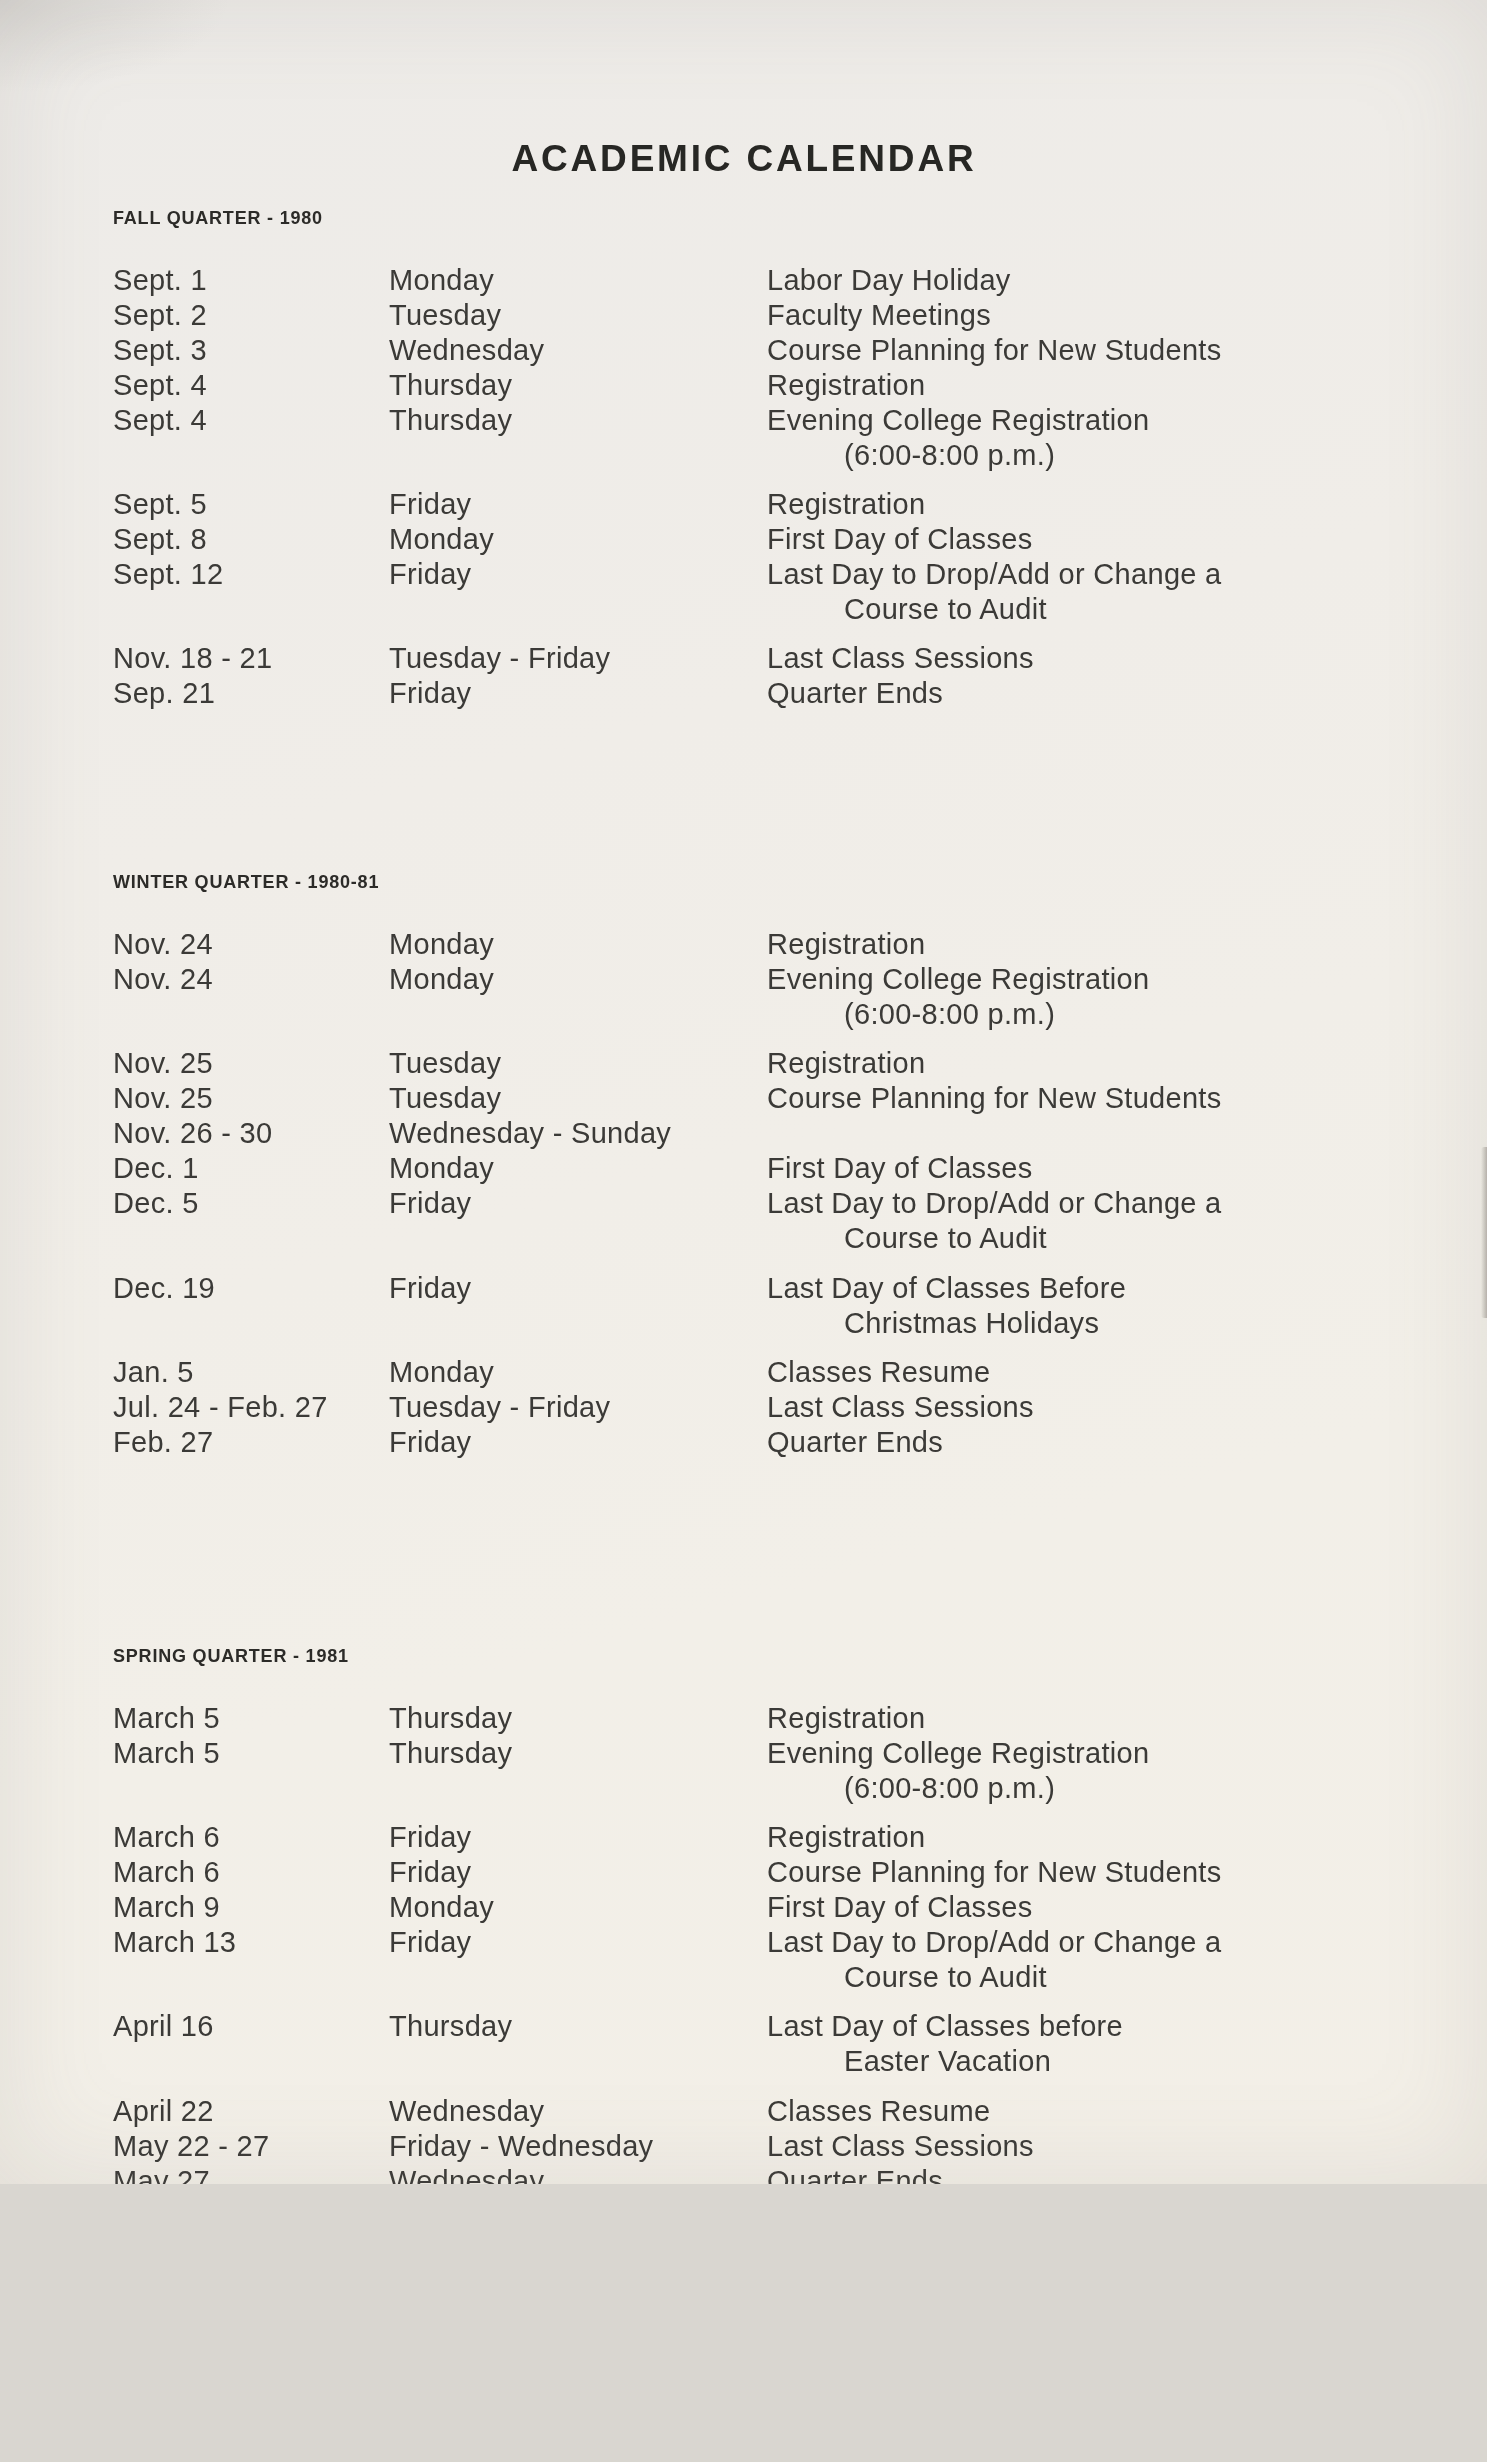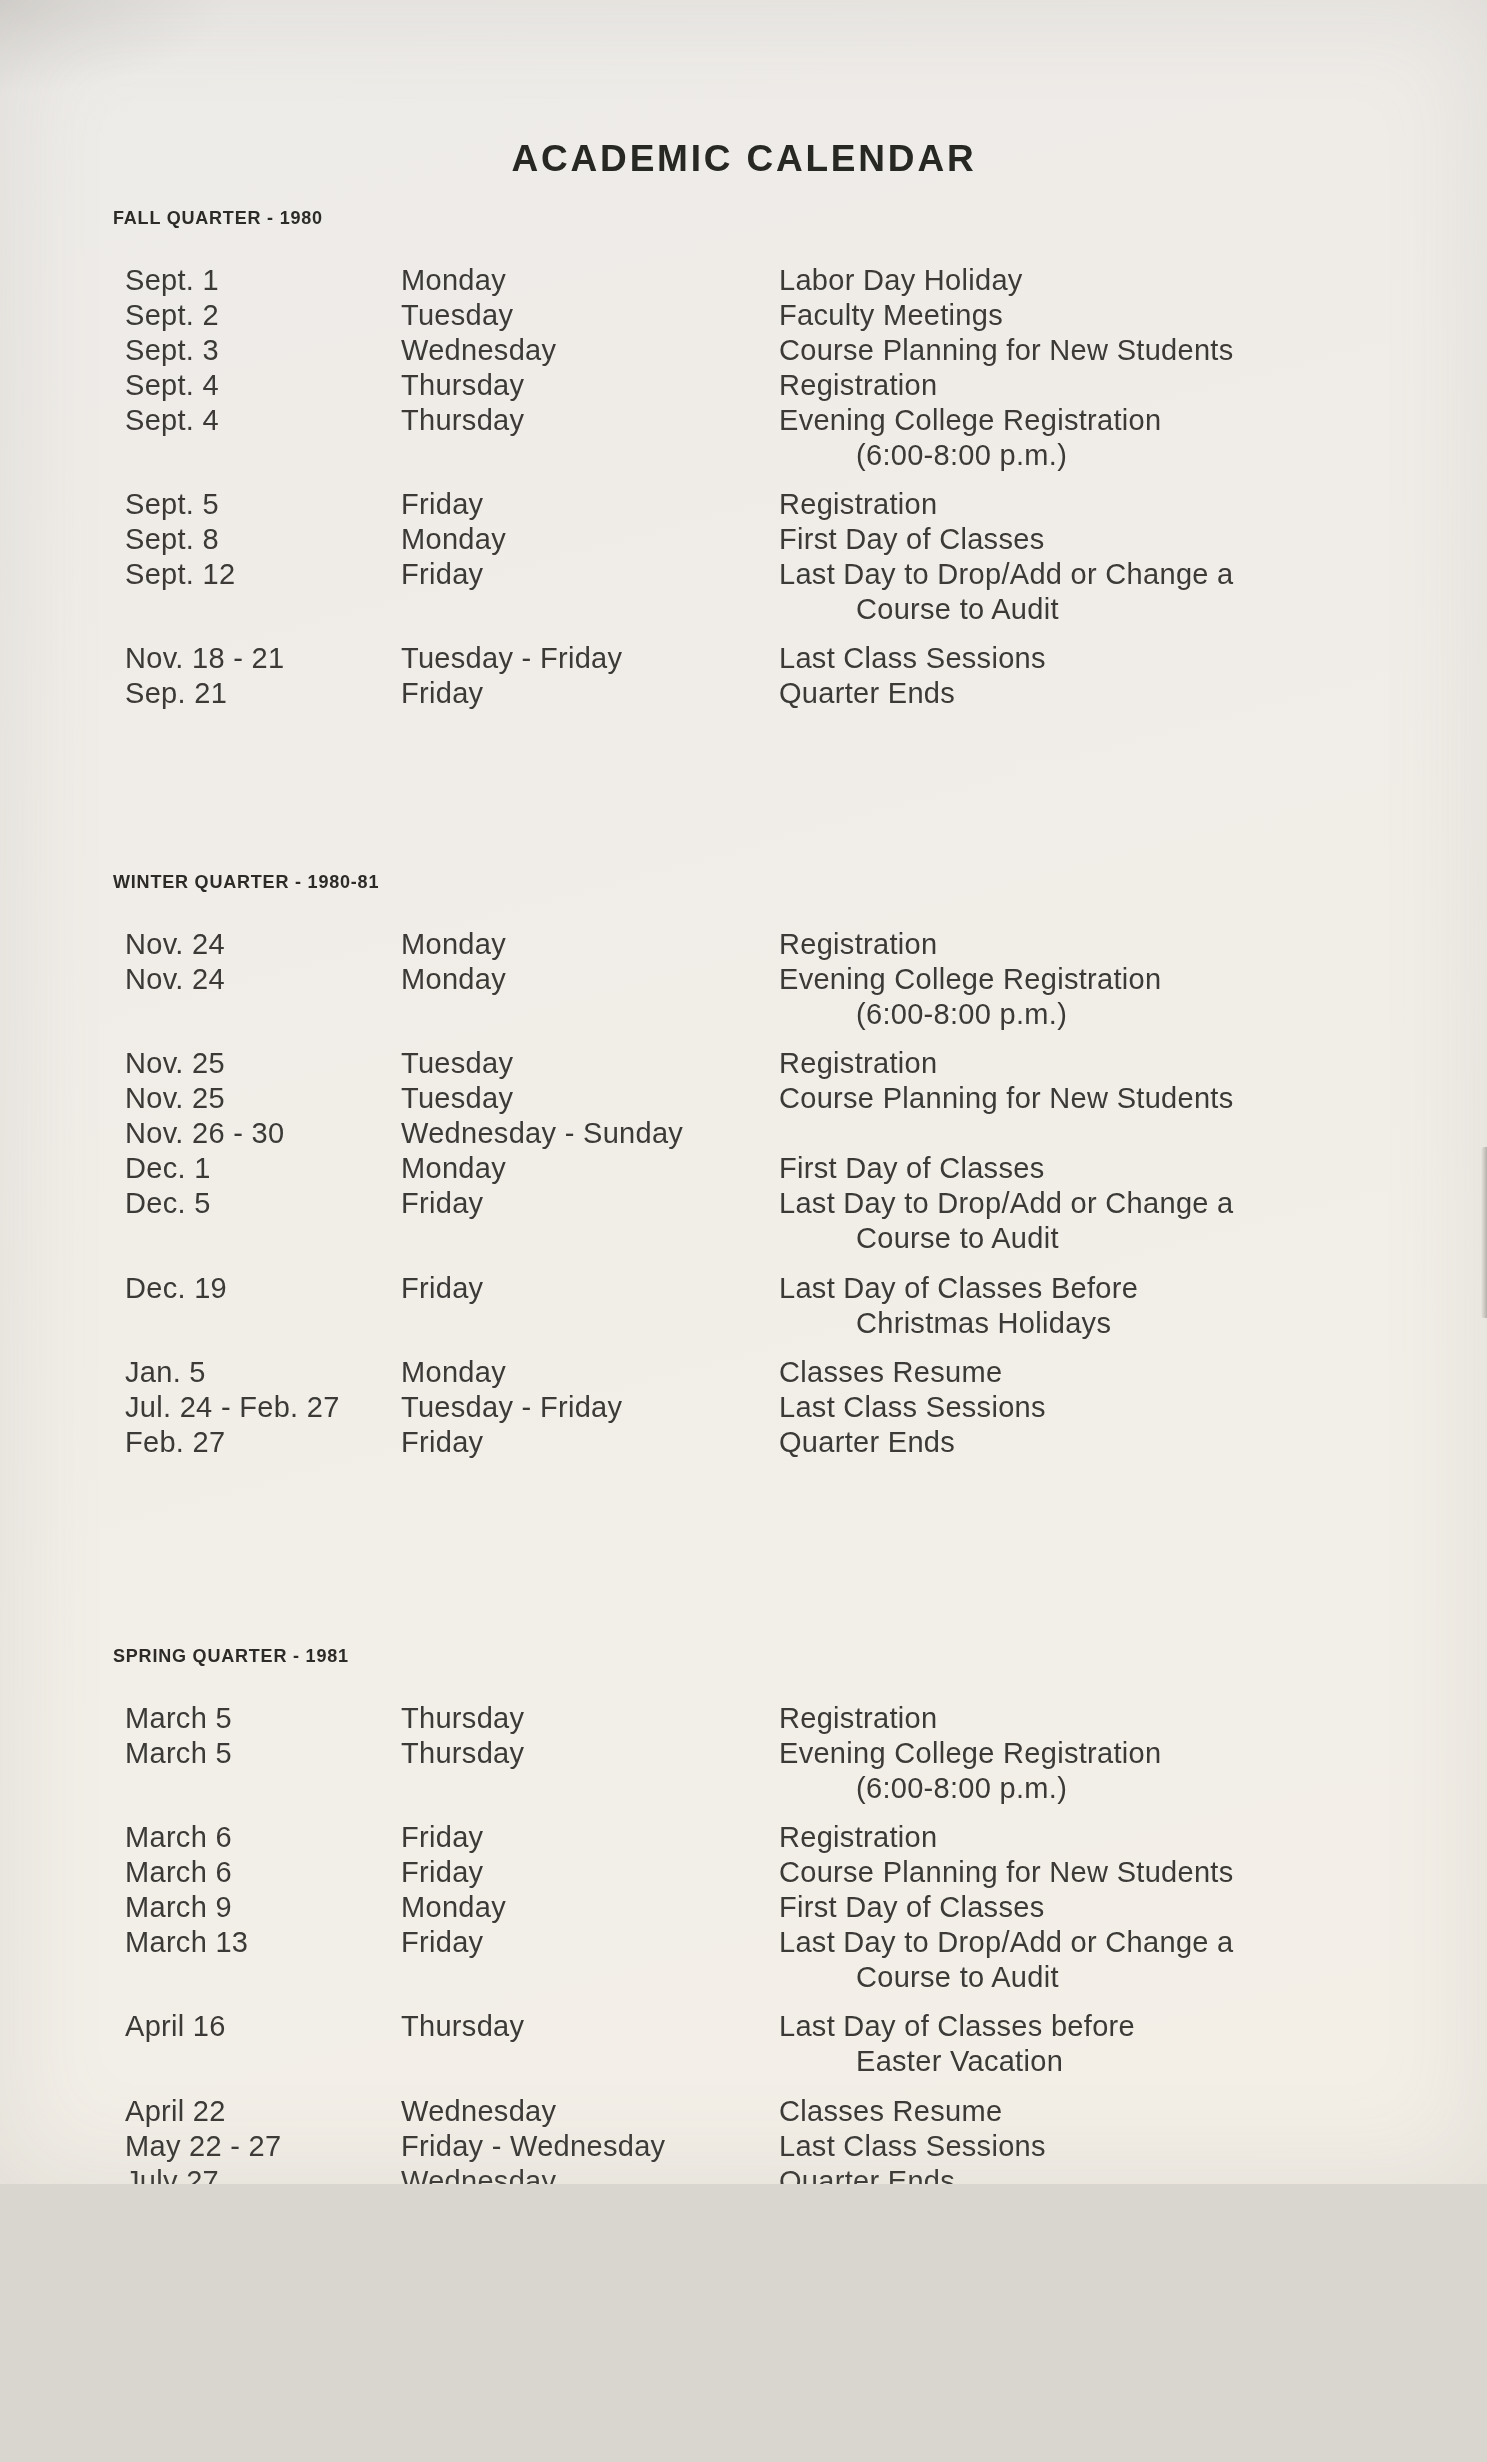--- a/index.html
+++ b/index.html
@@ -35,21 +35,21 @@
     color:#272724; line-height:1.1;
   }
   .content { padding:0 66px 0 113px; }
   .cal-section.first { margin-top:27.6px; }
   .cal-section.second { margin-top:161px; }
   .cal-section.third { margin-top:186px; }
   .sec-heading {
     font-size:18px; font-weight:700; letter-spacing:0.8px; color:#2c2b28;
     line-height:1.15;
   }
-  .groups { margin-top:34px;margin-left:12px; }
+  .groups { margin-top:34px; }
   .group + .group { margin-top:14.3px; }
   .row { display:grid; grid-template-columns:276px 378px 1fr; align-items:start; }
   .cell { font-size:29px; line-height:35px; letter-spacing:0.3px; }
   .event .line { display:block; }
   .event .line.indent { padding-left:77px; }
 </style>
 </head>
 <body>
 
 <div class="page">
@@ -304,21 +304,21 @@
               </span>
             </div>
             <div class="row">
               <span class="cell date">May 22 - 27</span>
               <span class="cell day">Friday - Wednesday</span>
               <span class="cell event">
                 <span class="line">Last Class Sessions</span>
               </span>
             </div>
             <div class="row">
-              <span class="cell date">July 27</span>
+              <span class="cell date">May 27</span>
               <span class="cell day">Wednesday</span>
               <span class="cell event">
                 <span class="line">Quarter Ends</span>
               </span>
             </div>
             <div class="row">
               <span class="cell date">May 29</span>
               <span class="cell day">Friday</span>
               <span class="cell event">
                 <span class="line">Commencement</span>

